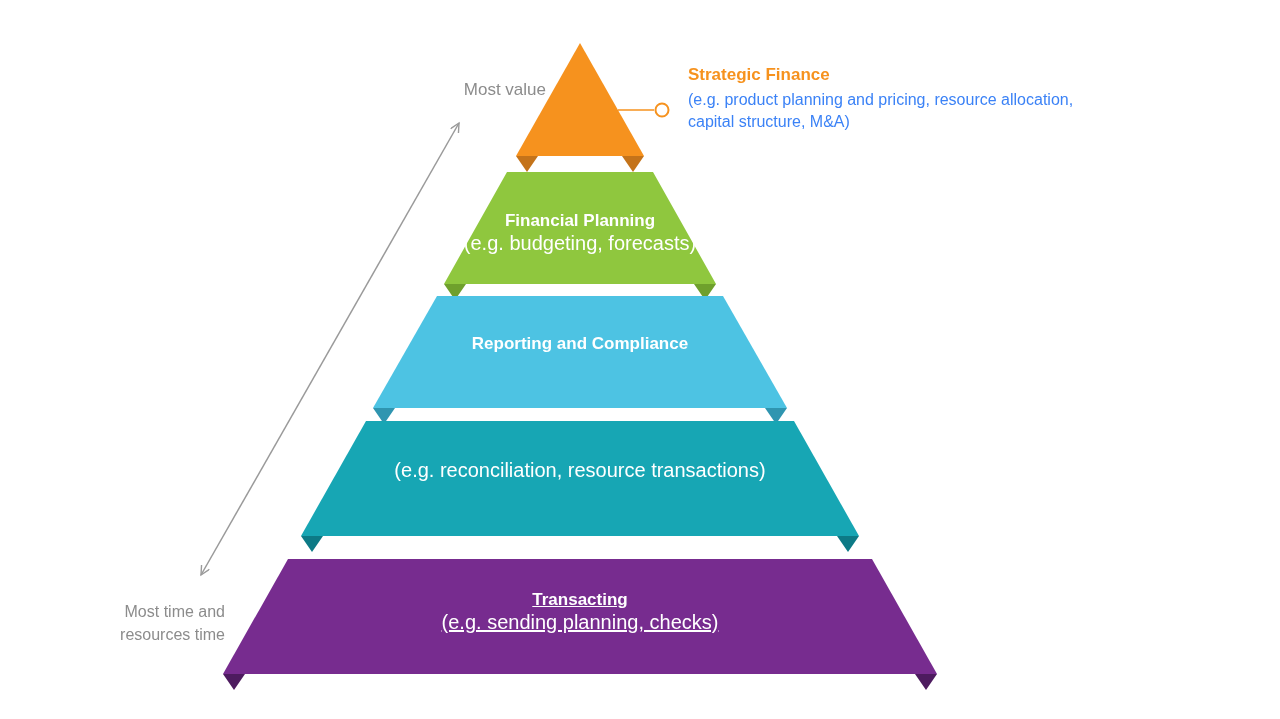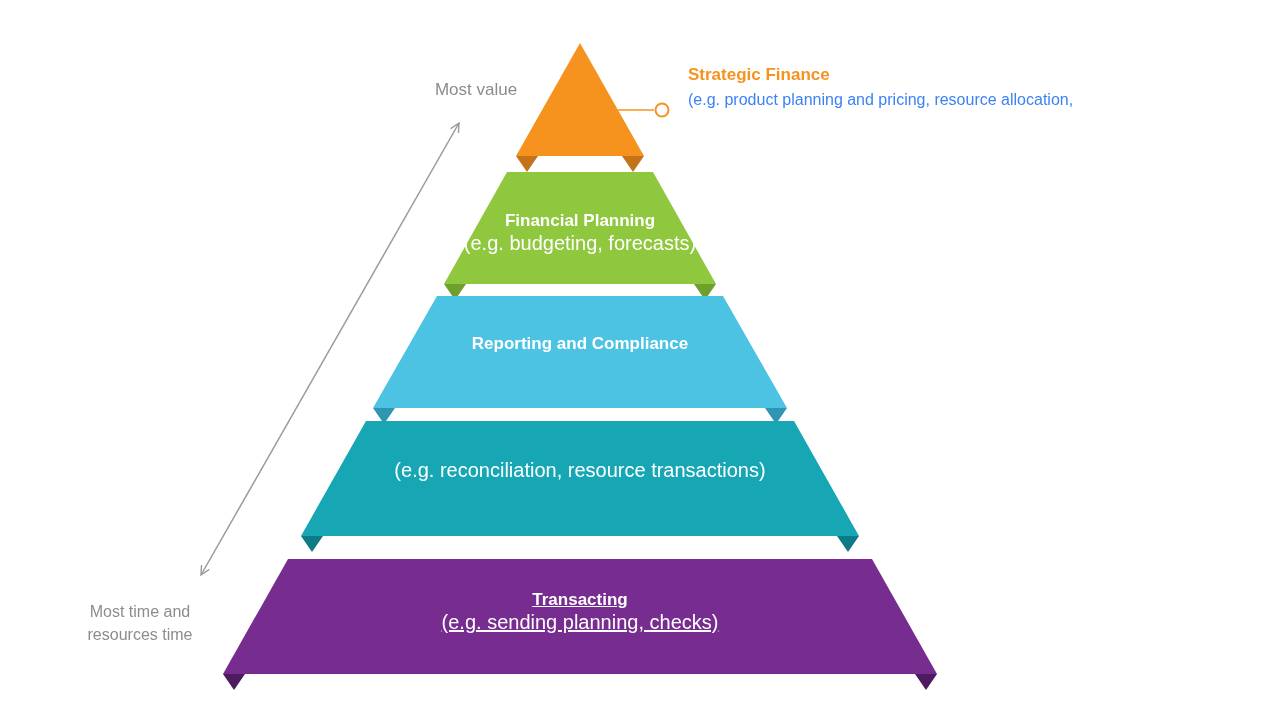--- a/index.html
+++ b/index.html
@@ -10,27 +10,27 @@
     background: #ffffff;
     overflow: hidden;
     font-family: "Liberation Sans", sans-serif;
   }
   .canvas svg { position: absolute; left: 0; top: 0; }
 
   .txt { position: absolute; }
 
   .most-value {
     left: 406px; top: 79px; width: 140px;
-    text-align: center;
+    text-align: right;
     font-size: 17px; line-height: 22px;
     color: #8C8C8C;
   }
   .most-time {
     left: 55px; top: 600px; width: 170px;
-    text-align: center;
+    text-align: right;
     font-size: 16px; line-height: 23px;
     color: #8C8C8C;
   }
 
   .callout-text { left: 688px; top: 64px; width: 470px; }
   .callout-title {
     font-size: 17px; font-weight: bold; color: #F6921E;
     line-height: 22px; margin-bottom: 3px;
   }
   .callout-desc { font-size: 16px; line-height: 22px; color: #3b82f6; }
@@ -89,20 +89,21 @@
 
   <div class="txt most-time">
     <div>Most time and</div>
     <div>resources time</div>
   </div>
 
   <div class="txt callout-text">
     <div class="callout-title">Strategic Finance</div>
     <div class="callout-desc">
       <div>(e.g. product planning and pricing, resource allocation,</div>
+      <div>capital structure, M&amp;A)</div>
     </div>
   </div>
 
   <div class="txt layer-label lbl-green">
     <div class="layer-title">Financial Planning</div>
     <div class="layer-subtitle">(e.g. budgeting, forecasts)</div>
   </div>
 
   <div class="txt layer-label lbl-blue">
     <div class="layer-title">Reporting and Compliance</div>

